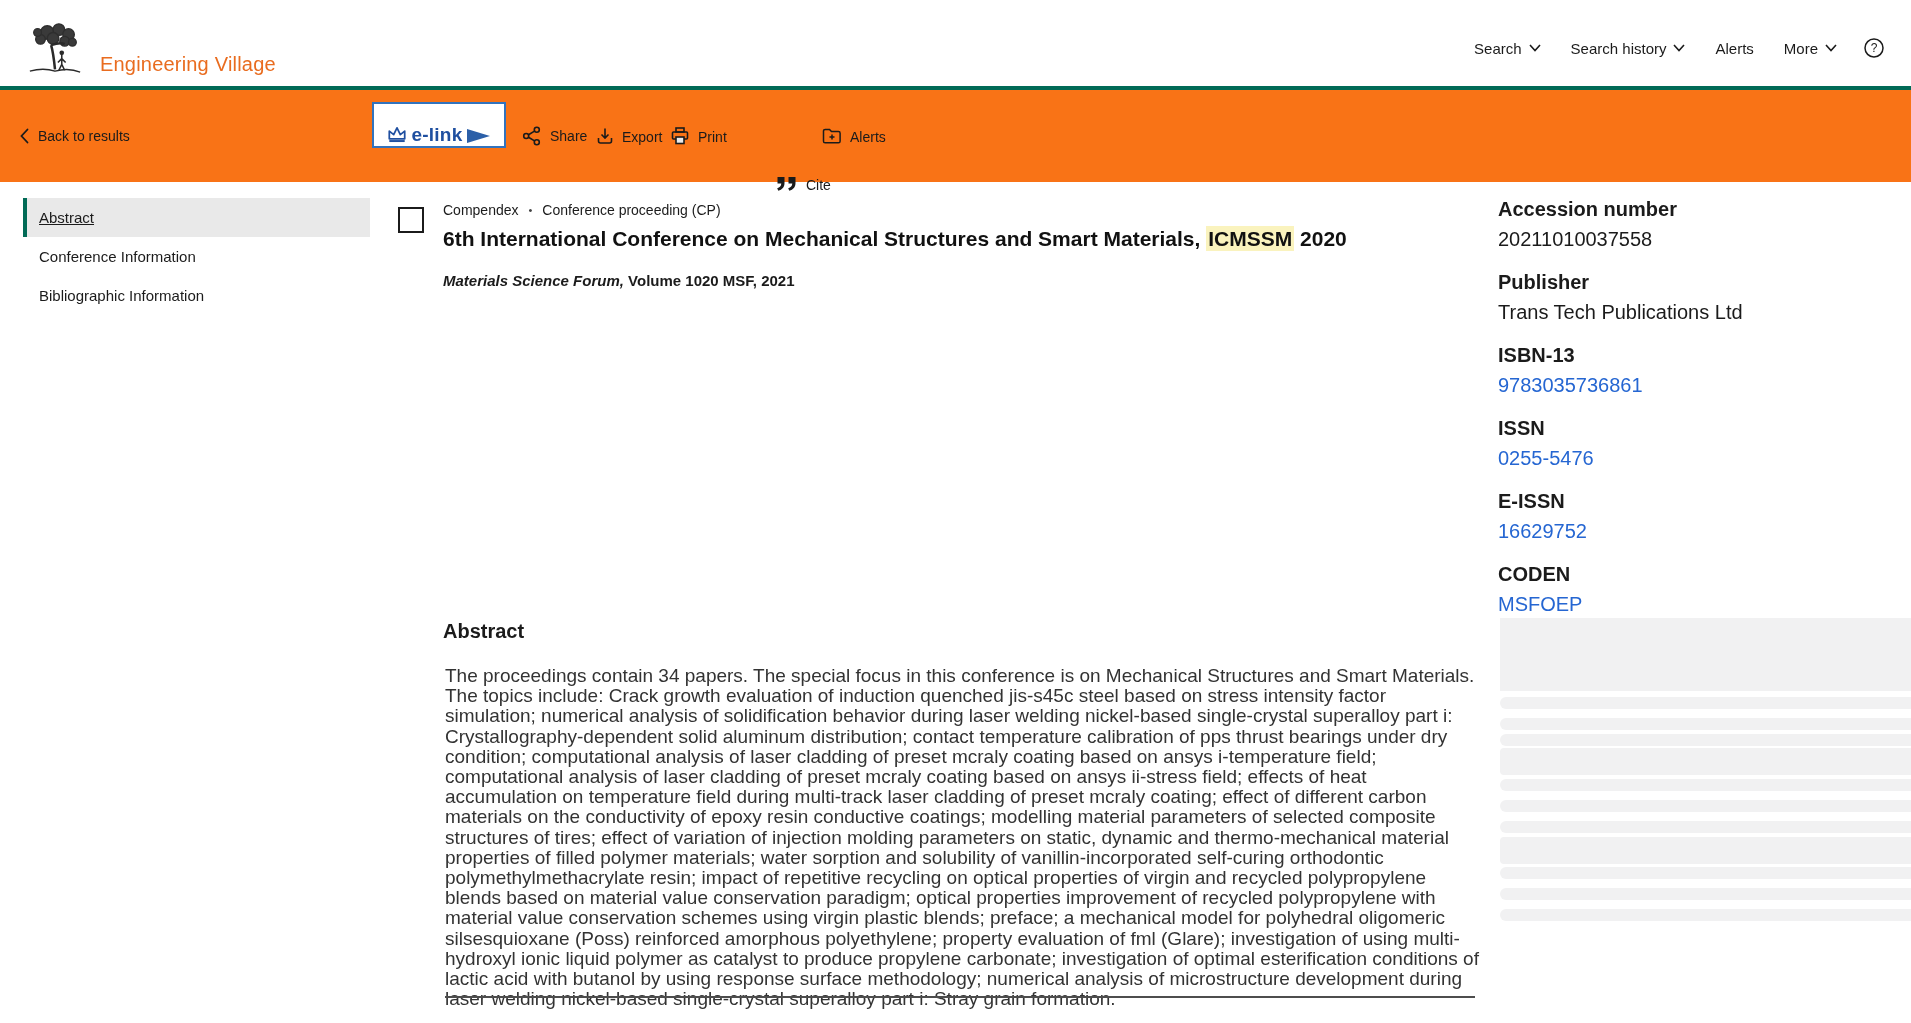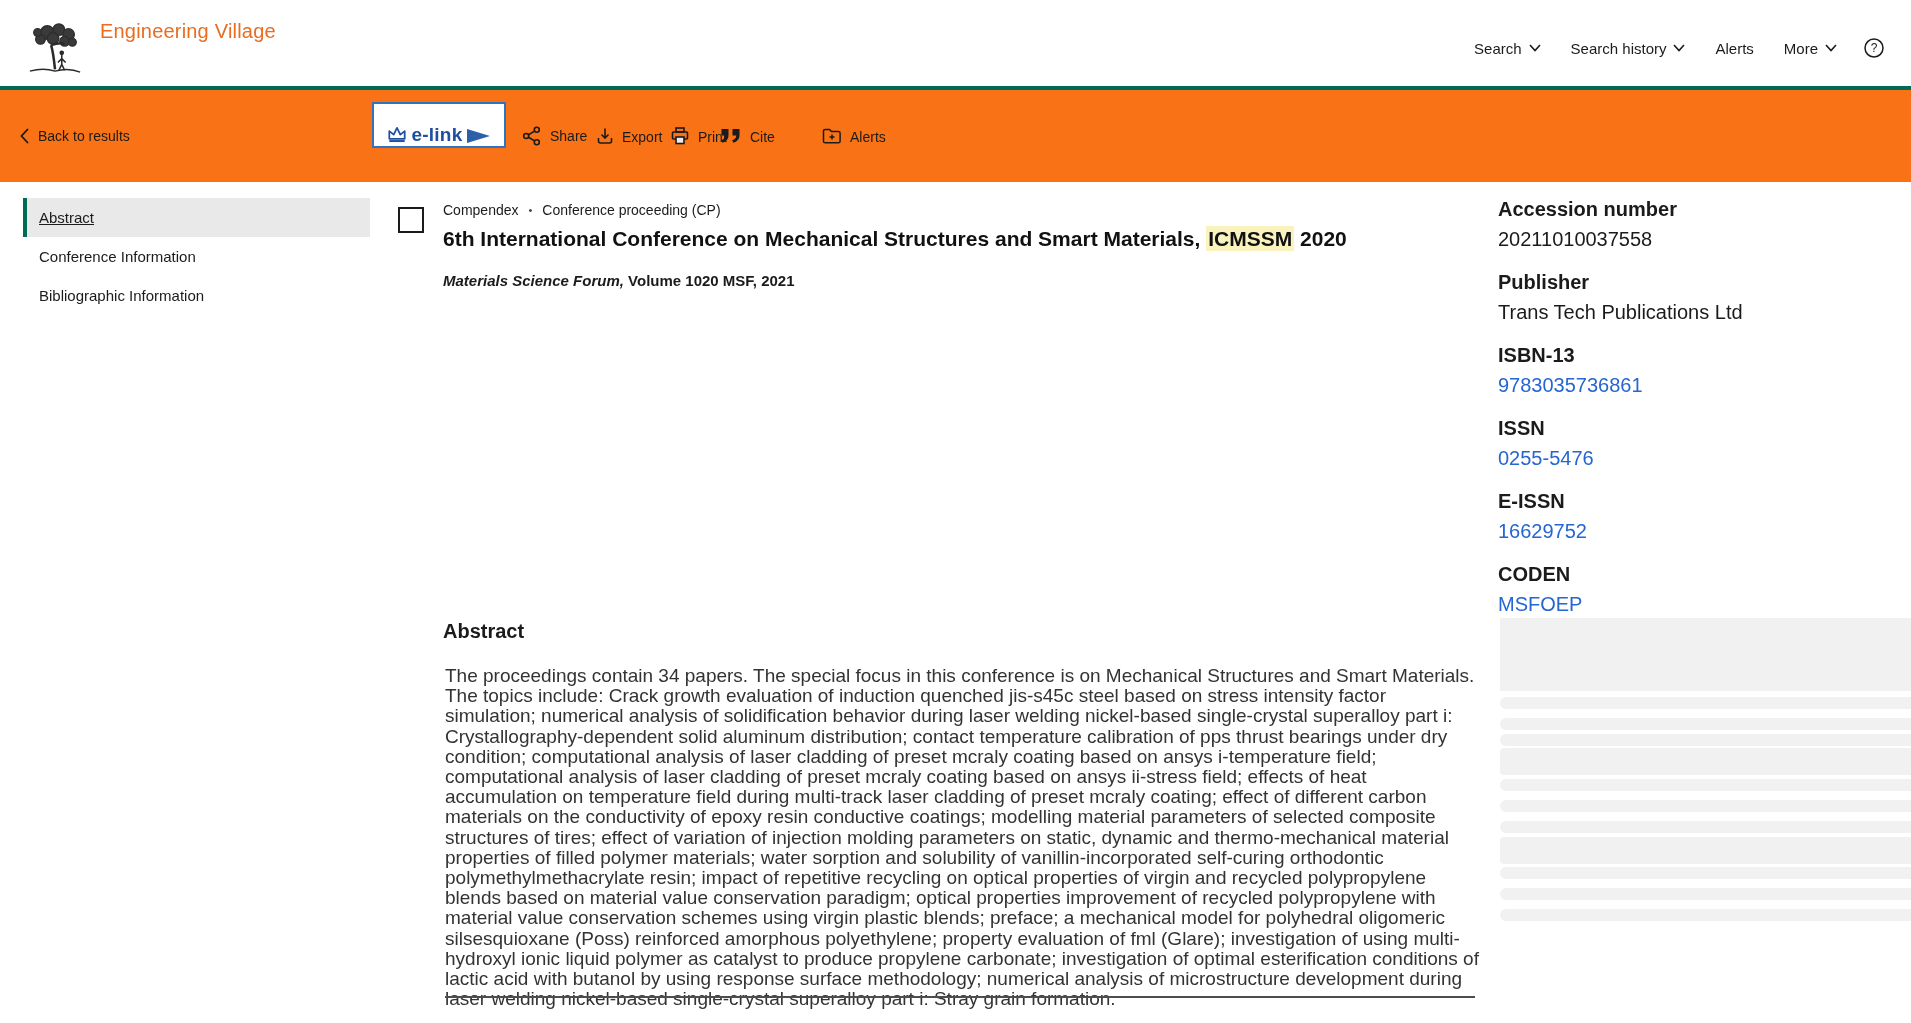--- a/index.html
+++ b/index.html
@@ -4,21 +4,21 @@
 <style>
   * { margin:0; padding:0; box-sizing:border-box; }
   html,body { background:#fff; }
   body { font-family:"Liberation Sans", sans-serif; color:#1b1b1b; }
   .page { position:relative; width:1911px; height:1023px; background:#fff; overflow:hidden; }
 
   
   .top-hairline { position:absolute; top:10px; left:0; width:100%; height:1px; background:#e3e3e3; }
   .header { position:absolute; top:0; left:0; width:100%; height:86px; background:#fff;
             display:flex; align-items:center; padding:10px 26px 0 26px; }
-  .brand { display:flex; align-items:flex-start; gap:16px; cursor:pointer; }
+  .brand { display:flex; align-items:flex-end; gap:16px; cursor:pointer; }
   .brand-title { font-size:20px; color:#e96c1f; letter-spacing:.2px; }
   .header-spacer { flex:1; }
   .top-nav { display:flex; align-items:center; gap:30px; font-size:15px; }
   .nav-item { display:flex; align-items:center; gap:7px; cursor:pointer; white-space:nowrap; }
   .chev { display:inline-block; }
   .help-btn { margin-left:26px; cursor:pointer; display:flex; align-items:center; }
 
   
   .green-line { position:absolute; top:86px; left:0; width:100%; height:4px; background:#016a56; }
   .toolbar { position:absolute; top:90px; left:0; width:100%; height:92px; background:#f97316; }
@@ -26,21 +26,21 @@
                display:flex; align-items:center; gap:9px; font-size:14px; cursor:pointer; }
   .elink-btn { position:absolute; left:372px; top:12px; width:134px; height:46px; background:#fff;
                border:2px solid #3273bd; border-radius:0; display:flex; align-items:flex-end;
                justify-content:center; gap:4px; cursor:pointer; }
   .elink-label { color:#1f4fa0; font-weight:bold; font-size:19px; letter-spacing:.2px; }
   .tb-action { position:absolute; top:50%; transform:translateY(-50%); display:flex; align-items:center;
                gap:8px; font-size:14px; cursor:pointer; }
   .tb-share   { left:522px; }
   .tb-export  { left:596px; }
   .tb-print   { left:670px; }
-  .tb-cite    { left:720px; }
+  .tb-cite    { left:776px;margin-top:48px; }
   .tb-folders { left:822px; }
 
   
   .sidebar { position:absolute; left:23px; top:198px; width:347px; font-size:15px; }
   .side-item { padding:11px 12px 11px 16px; cursor:pointer; }
   .side-item.selected { background:#e9e9e9; border-left:4px solid #016a56; padding-left:12px; }
   .side-item.selected .side-label { text-decoration:underline; }
 
   
   .checkbox { position:absolute; left:398px; top:207px; width:26px; height:26px;

